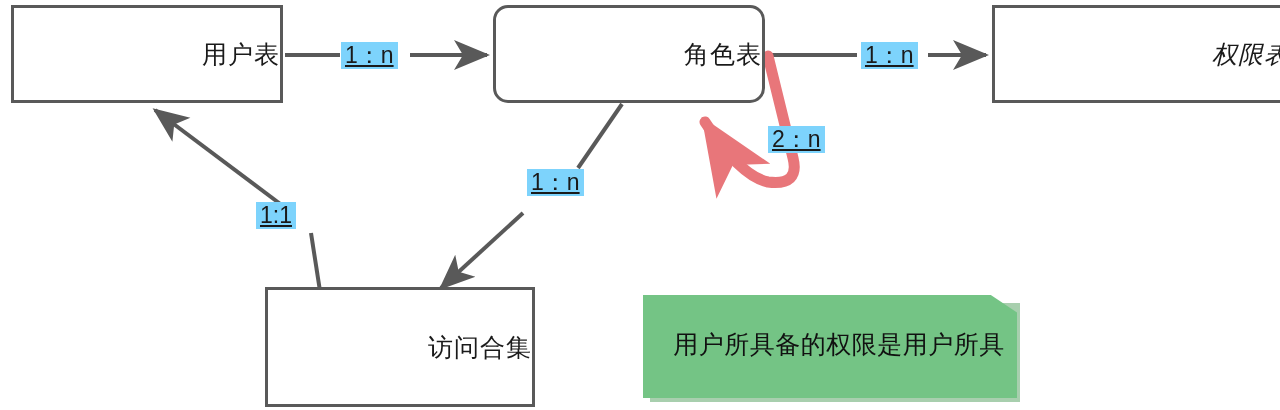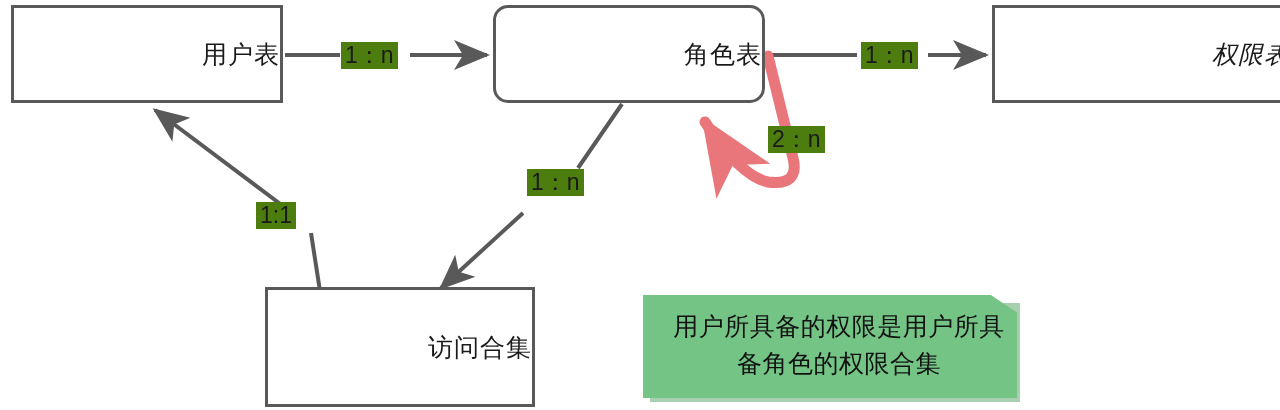--- a/index.html
+++ b/index.html
@@ -37,24 +37,25 @@
     font-size: 25px;
     color: #1a1a1a;
     letter-spacing: 1px;
     line-height: 1;
     white-space: nowrap;
   }
   .edge-label {
     position: absolute;
     font-size: 23px;
     color: #1a1a1a;
-    background: #4d7c0f;
+    background: #7dd3fc;
     line-height: 1;
     white-space: nowrap;
     padding: 2px 4px;
+    text-decoration: underline;
   }
   .note {
     position: absolute;
     box-sizing: border-box;
     background: #74c485;
     display: flex;
     flex-direction: column;
     align-items: center;
     justify-content: center;
     padding: 6px 14px 10px 14px;
@@ -134,16 +135,15 @@
   <span class="edge-label" style="left:768px; top:126px;">2：n</span>
 
   <span class="edge-label" style="left:527px; top:169px;">1：n</span>
 
   <span class="edge-label" style="left:256px; top:202px;">1:1</span>
 
   <div class="note-shadow" style="left:650px; top:303px; width:370px; height:99px;"></div>
   <div class="note" style="left:643px; top:295px; width:374px; height:103px;
               clip-path: polygon(0 0, 93% 0, 100% 17%, 100% 100%, 0 100%); padding-left: 32px;">
     <span class="note-line">用户所具备的权限是用户所具</span>
-    <span class="note-line">备角色的权限合集</span>
   </div>
 
 </div>
 
 </body></html>

